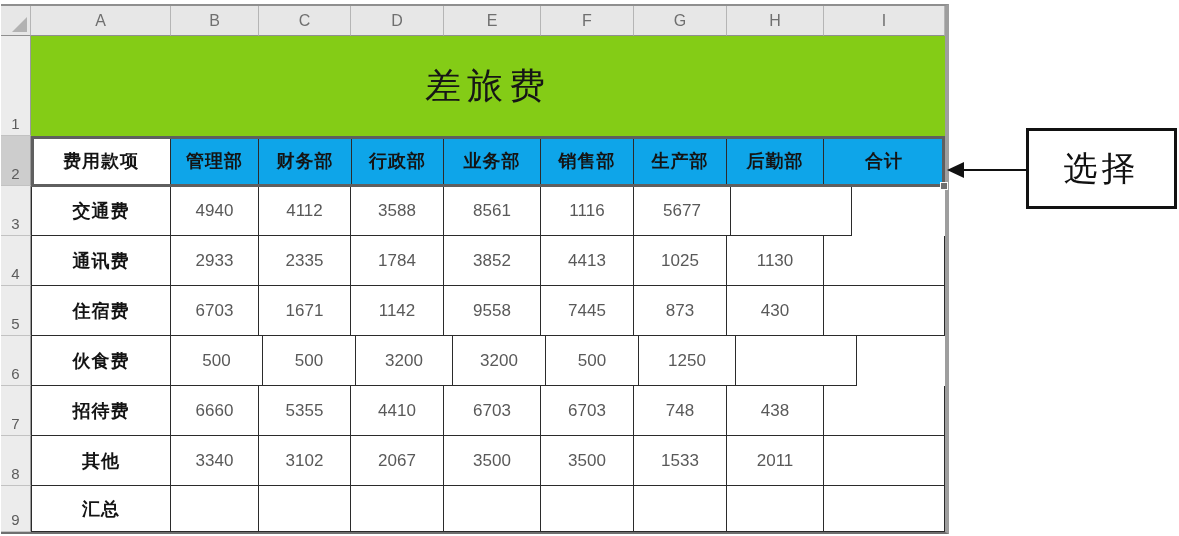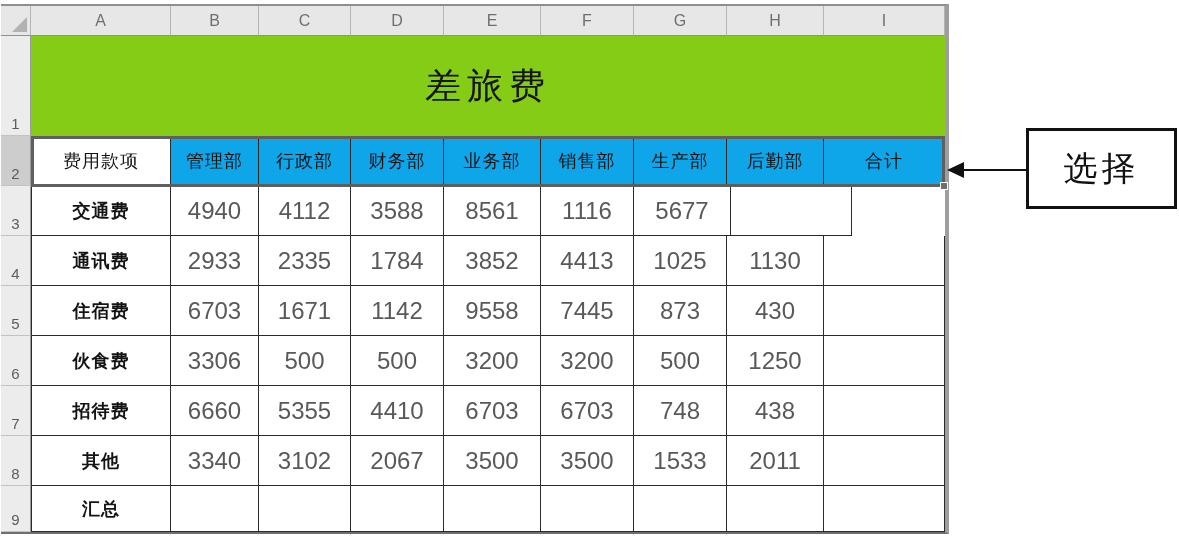--- a/index.html
+++ b/index.html
@@ -49,24 +49,24 @@
     border-bottom: 1px solid #2b2b2b;
     display: flex; align-items: center; justify-content: center;
     flex: none;
   }
   .tcell.first { border-left: 1px solid #2b2b2b; }
   .titlecell {
     background: #84cc16; flex: none;
     display: flex; align-items: center; justify-content: center;
     font-size: 36px; color: #161616; letter-spacing: 6px;
   }
-  .headtxt { font-weight: normal; color: #141414; font-size: 18px; letter-spacing: 1px; }
+  .headtxt { font-weight: bold; color: #141414; font-size: 18px; letter-spacing: 1px; }
   .hdrsel { background: #0ea5e9; }
   .labeltxt { font-weight: bold; color: #141414; font-size: 18px; letter-spacing: 1px; }
-  .valtxt { color: #595959; font-size: 24px; }
+  .valtxt { color: #595959; font-size: 17px; }
 
   
   .selection-outline {
     position: absolute; pointer-events: none;
     border: 3px solid #5f5f5f;
   }
   .fill-handle {
     position: absolute; right: -6px; bottom: -6px;
     width: 8px; height: 8px; background: #6f6f6f;
     border: 1px solid #fbfbfb;
@@ -106,26 +106,26 @@
       <div class="titlecell" style="width: 914px; height: 100px;">差旅费</div>
     </div>
     <div class="srow">
       <div class="rownum selected" style="width: 30px; height: 50px;">2</div>
       <div class="tcell first" style="width: 140px; height: 50px;">
         <span class="headtxt">费用款项</span>
       </div>
       <div class="tcell hdrsel" style="width: 88px; height: 50px;">
         <span class="headtxt">管理部</span>
       </div>
+      <div class="tcell hdrsel" style="width: 93px; height: 50px;">
+        <span class="headtxt">财务部</span>
+      </div>
       <div class="tcell hdrsel" style="width: 92px; height: 50px;">
         <span class="headtxt">行政部</span>
       </div>
-      <div class="tcell hdrsel" style="width: 93px; height: 50px;">
-        <span class="headtxt">财务部</span>
-      </div>
       <div class="tcell hdrsel" style="width: 97px; height: 50px;">
         <span class="headtxt">业务部</span>
       </div>
       <div class="tcell hdrsel" style="width: 93px; height: 50px;">
         <span class="headtxt">销售部</span>
       </div>
       <div class="tcell hdrsel" style="width: 93px; height: 50px;">
         <span class="headtxt">生产部</span>
       </div>
       <div class="tcell hdrsel" style="width: 97px; height: 50px; justify-content: center;">
@@ -213,23 +213,20 @@
       </div>
       <div class="tcell" style="width: 97px; height: 50px; align-items: center;">
         <span class="valtxt">430</span>
       </div>
       <div class="tcell" style="width: 121px; height: 50px;"></div>
     </div>
     <div class="srow">
       <div class="rownum" style="width: 30px; height: 50px;">6</div>
       <div class="tcell first" style="width: 140px; height: 50px;">
         <span class="labeltxt">伙食费</span>
-      </div>
-      <div class="tcell" style="width: 88px; height: 50px;">
-        <span class="valtxt">3306</span>
       </div>
       <div class="tcell" style="width: 92px; height: 50px;">
         <span class="valtxt">500</span>
       </div>
       <div class="tcell" style="width: 93px; height: 50px;">
         <span class="valtxt">500</span>
       </div>
       <div class="tcell" style="width: 97px; height: 50px;">
         <span class="valtxt">3200</span>
       </div>

